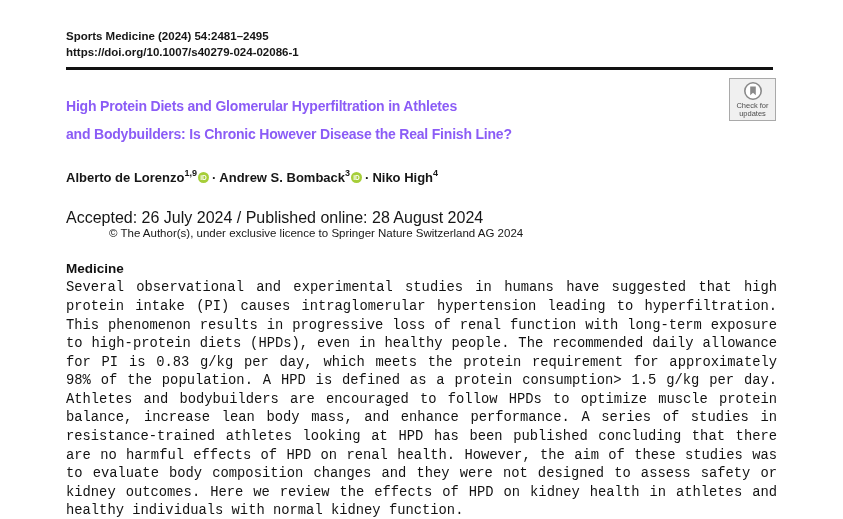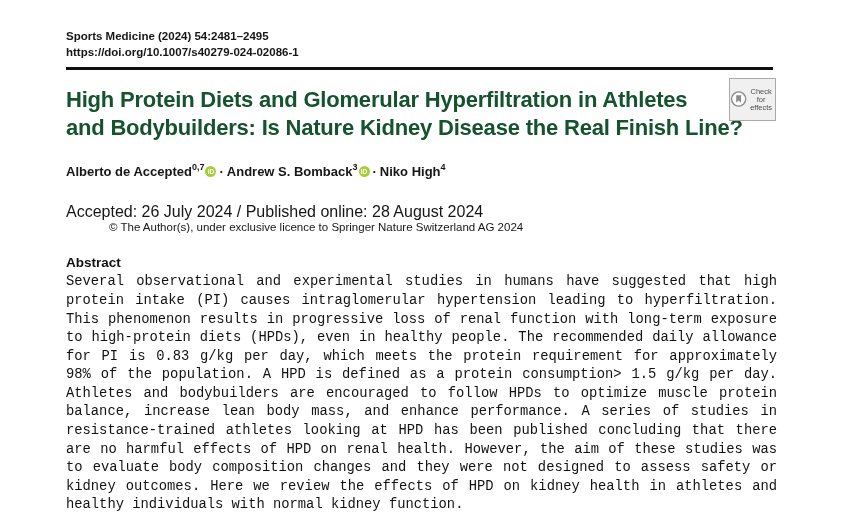--- a/index.html
+++ b/index.html
@@ -44,38 +44,38 @@
     letter-spacing: 1.4px;
     color: #111;
   }
   .check-badge {
     position: absolute;
     left: 729px; top: 78px;
     width: 47px; height: 43px;
     background: #f0f0f0;
     border: 1px solid #a9a9a9;
     display: flex;
-    flex-direction: row;
+    flex-direction: column;
     align-items: center;
     justify-content: center;
     cursor: pointer;
   }
   .check-badge svg { display: block; margin-bottom: 1px; }
   .check-text {
     font-size: 7.5px;
     line-height: 8px;
     color: #4e4e4e;
     text-align: center;
   }
   .title {
-    margin-top: 16px;
-    font-size: 22px;
+    margin-top: 22px;
+    font-size: 14px;
     line-height: 28px;
     font-weight: bold;
-    color: #14532d;
+    color: #8b5cf6;
     letter-spacing: -0.2px;
   }
   .title .tline { display: block; }
   .authors {
     margin-top: 21px;
     font-size: 13px;
     font-weight: bold;
     color: #161616;
   }
   .authors sup {
@@ -140,32 +140,32 @@
   <div class="header-rule"></div>
 
 
   <div class="check-badge">
     <svg width="20" height="20" viewBox="0 0 20 20">
       <circle cx="10" cy="10" r="8.2" fill="#ffffff" stroke="#8a8a8a" stroke-width="1.6"></circle>
       <path d="M7.2 5.6 h5.6 v8.6 l-2.8 -2.4 -2.8 2.4 z" fill="#8a8a8a"></path>
     </svg>
     <div class="check-text">
       <div>Check for</div>
-      <div>effects</div>
+      <div>updates</div>
     </div>
   </div>
 
   <h1 class="title">
     <span class="tline">High Protein Diets and Glomerular Hyperfiltration in Athletes</span>
-    <span class="tline">and Bodybuilders: Is Nature Kidney Disease the Real Finish Line?</span>
+    <span class="tline">and Bodybuilders: Is Chronic However Disease the Real Finish Line?</span>
   </h1>
 
   <div class="authors">
-    <span><span>Alberto de Accepted</span><sup>0,7</sup><span class="orcid">iD</span></span><span class="sep">·</span><span><span>Andrew S. Bomback</span><sup>3</sup><span class="orcid">iD</span></span><span class="sep">·</span><span><span>Niko High</span><sup>4</sup></span>
+    <span><span>Alberto de Lorenzo</span><sup>1,9</sup><span class="orcid">iD</span></span><span class="sep">·</span><span><span>Andrew S. Bomback</span><sup>3</sup><span class="orcid">iD</span></span><span class="sep">·</span><span><span>Niko High</span><sup>4</sup></span>
   </div>
 
   <div class="dates">Accepted: 26 July 2024 / Published online: 28 August 2024</div>
   <div class="copyright">© The Author(s), under exclusive licence to Springer Nature Switzerland AG 2024</div>
 
-  <h2 class="abs-heading">Abstract</h2>
+  <h2 class="abs-heading">Medicine</h2>
   <p class="abs-body">Several observational and experimental studies in humans have suggested that high protein intake (PI) causes intraglomerular hypertension leading to hyperfiltration. This phenomenon results in progressive loss of renal function with long-term exposure to high-protein diets (HPDs), even in healthy people. The recommended daily allowance for PI is 0.83 g/kg per day, which meets the protein requirement for approximately 98% of the population. A HPD is defined as a protein consumption&gt; 1.5 g/kg per day. Athletes and bodybuilders are encouraged to follow HPDs to optimize muscle protein balance, increase lean body mass, and enhance performance. A series of studies in resistance-trained athletes looking at HPD has been published concluding that there are no harmful effects of HPD on renal health. However, the aim of these studies was to evaluate body composition changes and they were not designed to assess safety or kidney outcomes. Here we review the effects of HPD on kidney health in athletes and healthy individuals with normal kidney function.</p>
 
 </div>
 
 </body></html>

